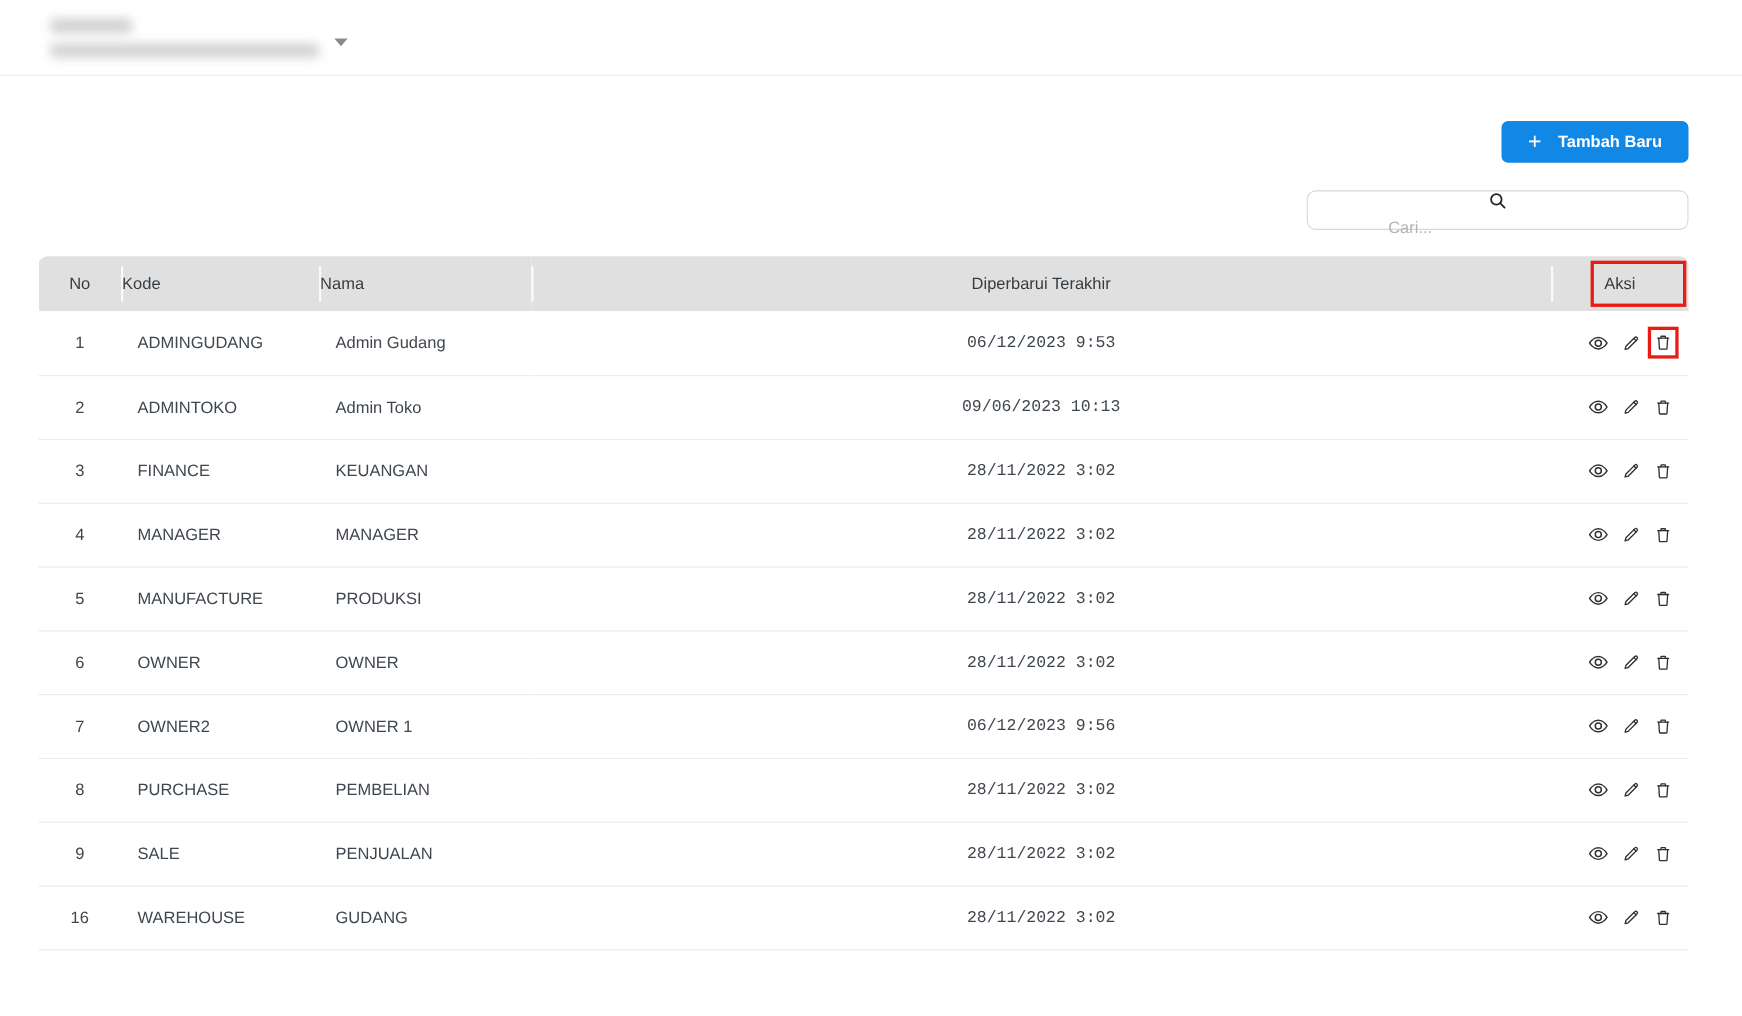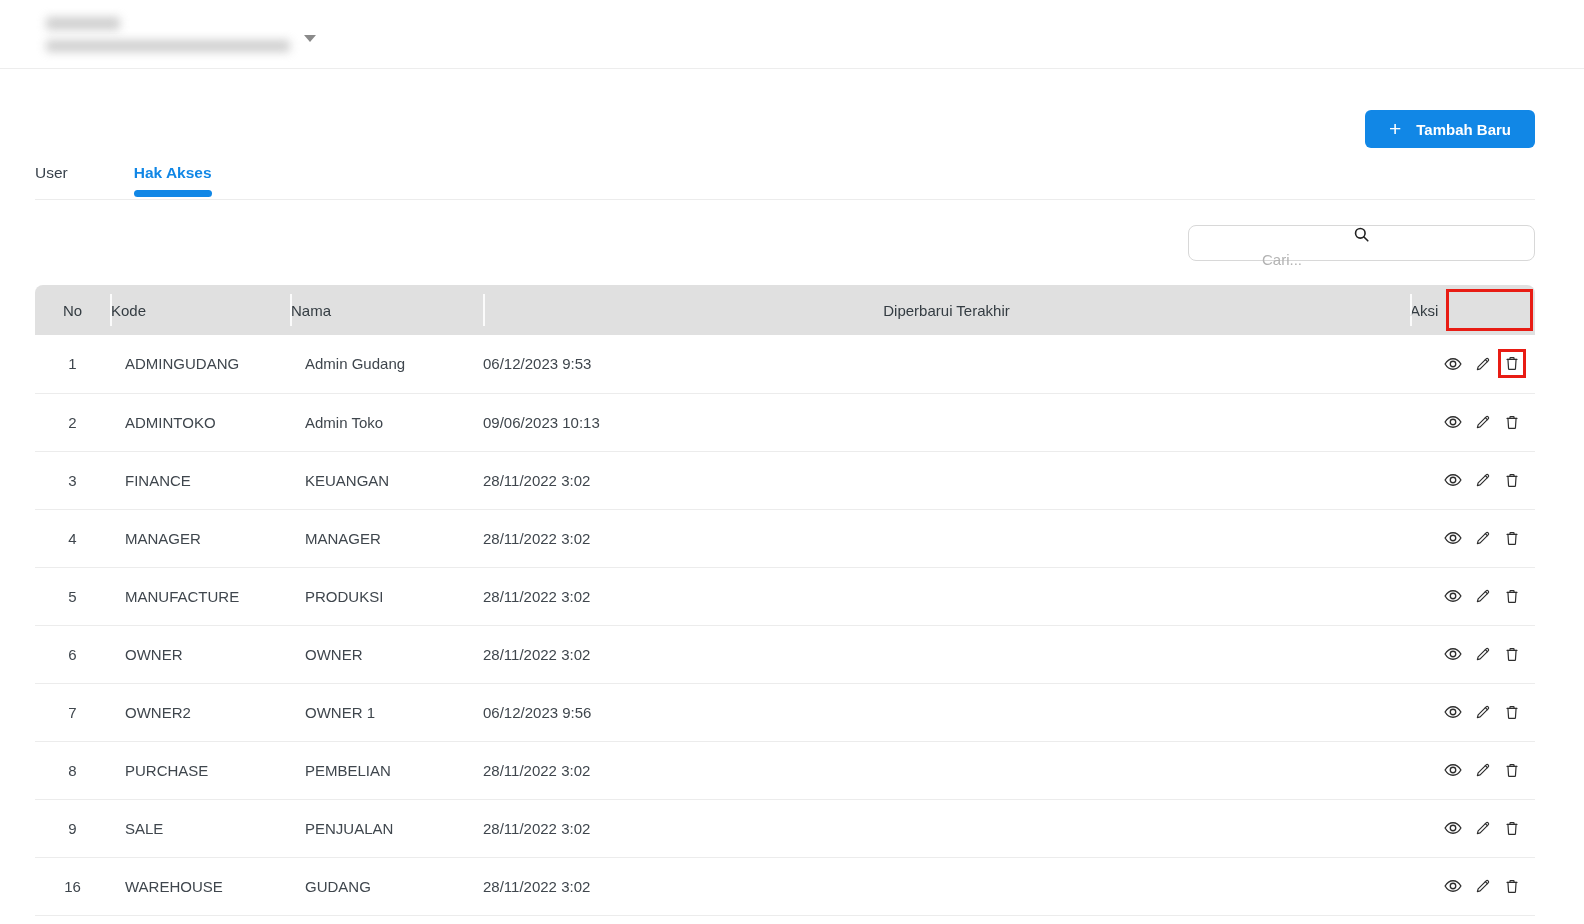--- a/index.html
+++ b/index.html
@@ -44,31 +44,31 @@
     font-family:inherit; background:transparent; }
   .search-box input::placeholder { color:#b3b3b3; }
 
   
   table { width:100%; border-collapse:collapse; table-layout:fixed; margin-top:24px; }
   col.c-no { width:75px; } col.c-kode { width:180px; } col.c-nama { width:193px; }
   col.c-date { width:auto; } col.c-aksi { width:125px; }
   thead th { background:var(--header-bg); height:50px; font-size:15px; font-weight:400;
     color:#343c42; position:relative; text-align:left; padding-left:1px; }
   thead th:first-child { border-radius:8px 0 0 0; text-align:center; padding-left:0; }
-  thead th:last-child { border-radius:0 8px 0 0; text-align:left; padding-left:0; }
+  thead th:last-child { border-radius:0 8px 0 0; text-align:center; padding-left:0; }
   thead th.col-date { text-align:center; padding-left:0; }
   thead th:not(:first-child)::before { content:""; position:absolute; left:0; top:9px; bottom:9px;
     width:2px; background:rgba(255,255,255,0.85); }
   .annot-box { position:absolute; left:36px; right:2px; top:4px; bottom:4px;
     border:3px solid var(--annotation); pointer-events:none; }
 
   tbody td { height:58px; border-bottom:1px solid var(--row-border); font-size:15px;
     color:#3f464d; padding-left:15px; background:#fff; }
   tbody td.c-no { text-align:center; padding-left:0; }
-  tbody td.c-date { text-align:left; padding-left:0; }
+  tbody td.c-date { text-align:center; padding-left:0;font-family:Liberation Mono, monospace; }
   tbody td.c-aksi { padding:0 14px 0 0; }
   .aksi-wrap { display:flex; align-items:center; justify-content:flex-end; gap:11px; }
   .icon-btn { background:none; border:none; padding:0; line-height:0; cursor:pointer; color:#2e2e2e; }
   .icon-btn svg { display:block; }
   .icon-btn.annotated { outline:3px solid var(--annotation); outline-offset:2px; }
 </style>
 </head>
 <body>
 
 <header class="topbar">
@@ -83,29 +83,20 @@
 
 <main class="content">
 
   <div class="toolbar-row">
     <button class="add-btn">
       <span class="plus">+</span>
       <span>Tambah Baru</span>
     </button>
   </div>
 
-  <div class="tabs">
-    <div class="tab">
-      <span>User</span>
-    </div>
-    <div class="tab active">
-      <span>Hak Akses</span>
-      <span class="tab-underline"></span>
-    </div>
-  </div>
 
   <div class="search-row">
     <div class="search-box">
       <svg width="17" height="17" viewBox="0 0 20 20" fill="none" stroke="#222" stroke-width="1.9" stroke-linecap="round">
         <circle cx="8.6" cy="8.6" r="5.6"></circle>
           <line x1="12.9" y1="12.9" x2="17.4" y2="17.4"></line>
       </svg>
       <input type="text" placeholder="Cari..." style="">
     </div>
   </div>

